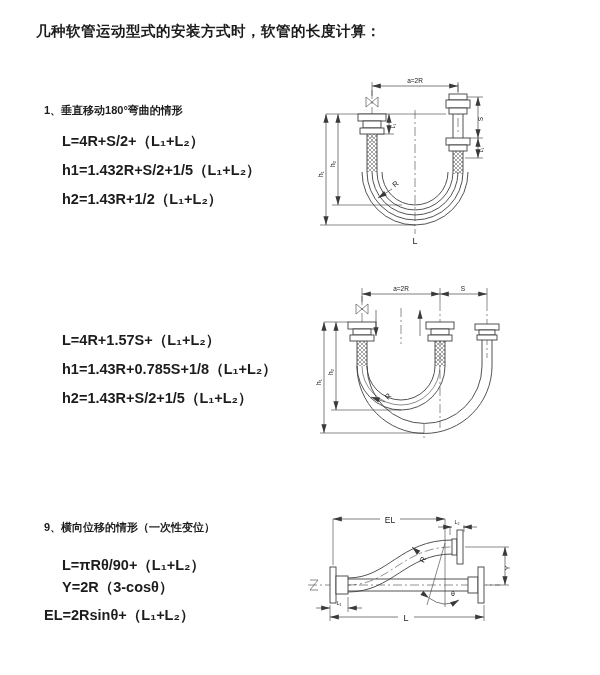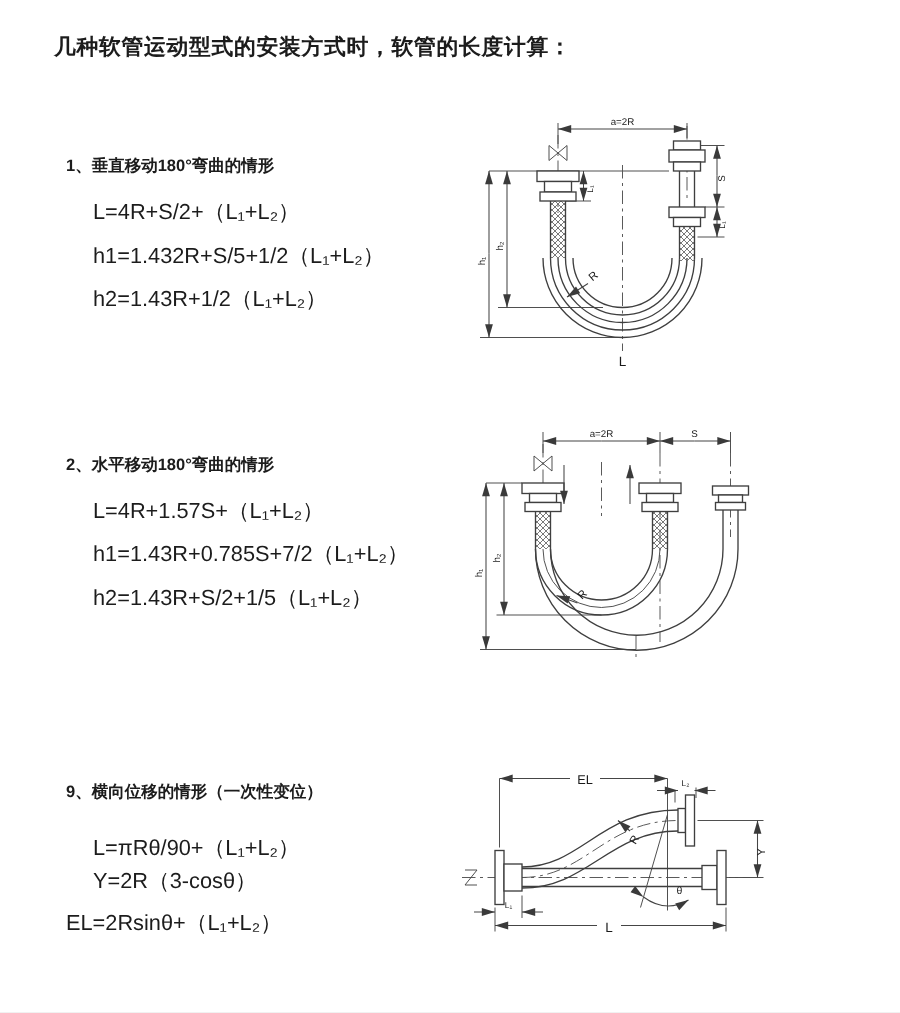--- a/index.html
+++ b/index.html
@@ -3,21 +3,21 @@
 <meta charset="utf-8">
 <style>
   html,body{margin:0;padding:0;background:#e8e8e8;}
   .page{
     position:relative;width:600px;height:675px;background:#ffffff;
     font-family:"Liberation Sans","DejaVu Sans",sans-serif;color:#1c1c1c;
     overflow:hidden;margin:0 auto;padding-left:12px;
   }
   .title{position:absolute;left:36px;top:22px;font-size:14.5px;font-weight:700;letter-spacing:.5px;white-space:nowrap;}
   .heading{position:absolute;font-size:11px;font-weight:700;white-space:nowrap;}
-  .formula{position:absolute;font-size:14.5px;font-weight:400;white-space:nowrap;}
+  .formula{position:absolute;font-size:14.5px;font-weight:700;white-space:nowrap;}
   svg{position:absolute;overflow:visible;}
   svg .ln{stroke:#3f3f3f;stroke-width:.9;fill:none;}
   svg .thin{stroke:#4a4a4a;stroke-width:.65;fill:none;}
   svg .dimln{stroke:#454545;stroke-width:.7;fill:none;}
   svg .cl{stroke:#555;stroke-width:.65;fill:none;stroke-dasharray:9 3 2 3;}
   svg .fit{stroke:#3f3f3f;stroke-width:.9;fill:#ffffff;}
   svg text{fill:#1a1a1a;font-family:"Liberation Sans","DejaVu Sans",sans-serif;}
   svg .dim{font-size:6.5px;}
   svg .dimsm{font-size:5.5px;}
   svg .big{font-size:9px;}
@@ -36,21 +36,21 @@
       <pattern id="hatch" patternUnits="userSpaceOnUse" width="4" height="4">
         <path d="M0,0 L4,4 M4,0 L0,4" stroke="#6a6a6a" stroke-width="0.6"></path>
       </pattern>
     </defs>
   </svg>
 
   <div class="title">几种软管运动型式的安装方式时，软管的长度计算：</div>
 
   <div class="heading" style="left:44px;top:103px">1、垂直移动180°弯曲的情形</div>
   <div class="formula" style="left:62px;top:132px">L=4R+S/2+（L₁+L₂）</div>
-  <div class="formula" style="left:62px;top:161px">h1=1.432R+S/5+1/2（L₁+L₂）</div>
+  <div class="formula" style="left:62px;top:161px">h1=1.432R+S/2+1/5（L₁+L₂）</div>
   <div class="formula" style="left:62px;top:190px">h2=1.43R+1/2（L₁+L₂）</div>
 
   <svg style="left:312px;top:72px" width="282" height="185" viewBox="0 0 282 185">
 
     <g>
       <line class="thin" x1="60" y1="24" x2="60" y2="10"></line>
       <line class="thin" x1="146" y1="20" x2="146" y2="10"></line>
       <line class="thin" x1="14" y1="42" x2="134" y2="42"></line>
       <line class="thin" x1="8" y1="153" x2="103" y2="153"></line>
       <line class="thin" x1="20" y1="133" x2="90" y2="133"></line>
@@ -121,23 +121,22 @@
       <line class="dimln" x1="166" y1="76" x2="166" y2="86" marker-end="url(#ah)"></line>
       <text class="dimsm" x="171" y="78" text-anchor="middle" transform="rotate(-90 171 78)">L₁</text>
 
       <line class="dimln" x1="80" y1="117" x2="66" y2="126" marker-end="url(#ah)"></line>
       <text class="dim" x="85" y="114" text-anchor="middle" transform="rotate(-40 85 114)" style="font-size:7.5px">R</text>
 
       <text class="big" x="103" y="172" text-anchor="middle">L</text>
     </g>
   </svg>
 
-  <div class="heading" style="left:44px;top:302px">2、水平移动180°弯曲的情形</div>
   <div class="formula" style="left:62px;top:331px">L=4R+1.57S+（L₁+L₂）</div>
-  <div class="formula" style="left:62px;top:360px">h1=1.43R+0.785S+7/2（L₁+L₂）</div>
+  <div class="formula" style="left:62px;top:360px">h1=1.43R+0.785S+1/8（L₁+L₂）</div>
   <div class="formula" style="left:62px;top:389px">h2=1.43R+S/2+1/5（L₁+L₂）</div>
 
   <svg style="left:312px;top:278px" width="282" height="178" viewBox="0 0 282 178">
     <g>
       <line class="thin" x1="50" y1="24" x2="50" y2="10"></line>
       <line class="thin" x1="128" y1="24" x2="128" y2="10"></line>
       <line class="thin" x1="175" y1="24" x2="175" y2="10"></line>
       <line class="thin" x1="12" y1="44" x2="36" y2="44"></line>
       <line class="thin" x1="8" y1="155" x2="112" y2="155"></line>
       <line class="thin" x1="19" y1="132" x2="89" y2="132"></line>

